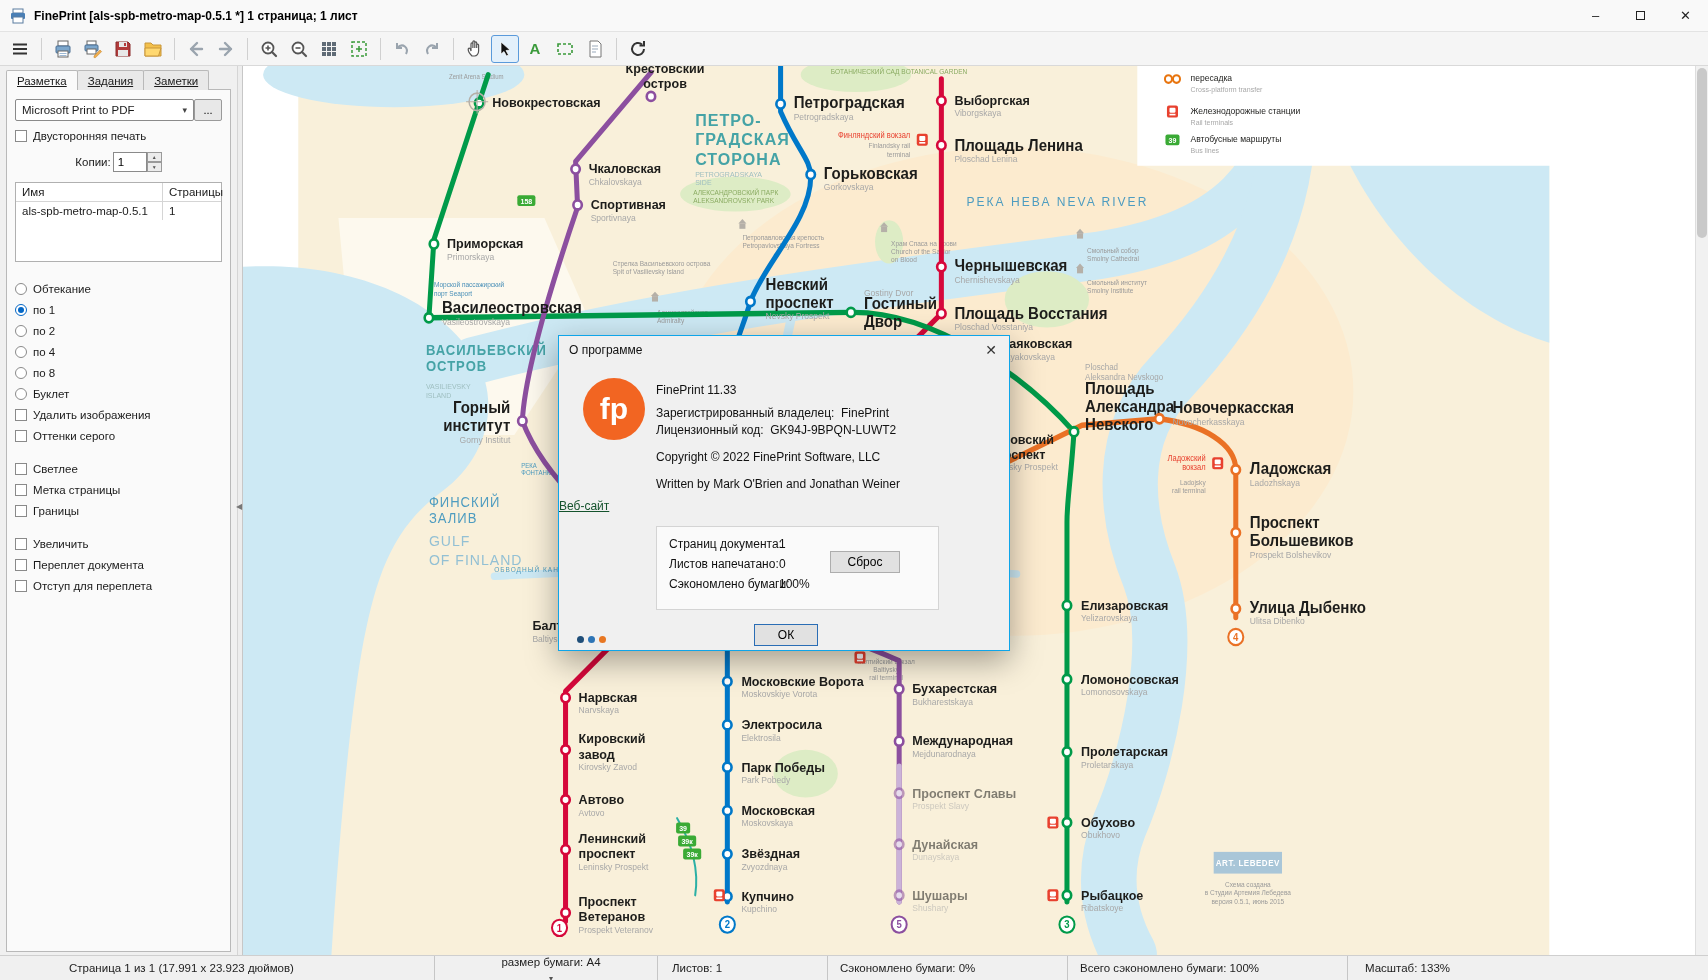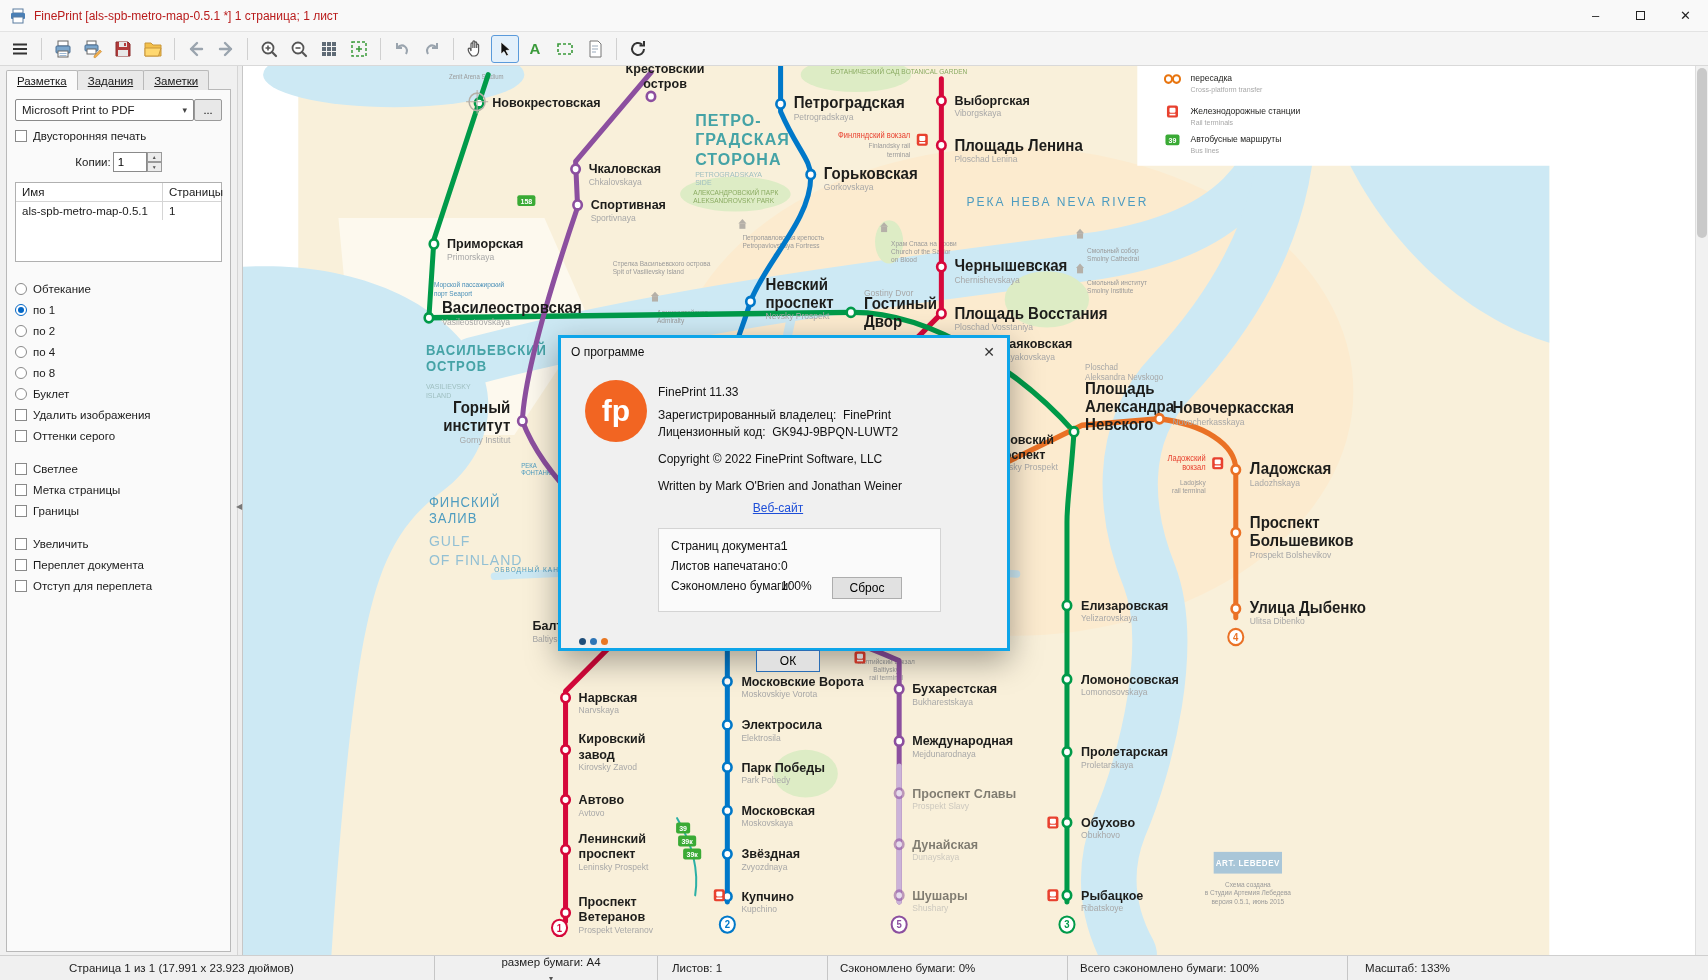--- a/index.html
+++ b/index.html
@@ -1,21 +1,21 @@
 <!DOCTYPE html>
 <html><head>
 <meta charset="utf-8">
 <style>
   * { box-sizing: border-box; margin:0; padding:0; }
   html,body { width:1708px; height:980px; overflow:hidden; font-family:"Liberation Sans",sans-serif; background:#fff; }
 
   
   .titlebar { height:32px; background:#f9f9f9; display:flex; align-items:center; border-bottom:1px solid #e3e3e3; }
   .titlebar .appicon { width:16px; height:16px; margin:0 8px 0 10px; }
-  .titlebar .title { font-size:12px; color:#b91c1c; flex:1; }
+  .titlebar .title { font-size:12px; color:#000000; flex:1;font-weight:bold; }
   .winbtn { width:45px; height:32px; display:flex; align-items:center; justify-content:center; font-size:13px; color:#222; }
   .winbtn .maxbox { width:9px; height:9px; border:1px solid #222; display:block; }
 
   
   .toolbar { height:34px; background:#f5f5f5; border-bottom:1px solid #d9d9d9; display:flex; align-items:center; padding:0 6px; gap:2px; }
   .tbtn { width:28px; height:28px; border:1px solid transparent; border-radius:3px; display:flex; align-items:center; justify-content:center; background:transparent; }
   .tbtn svg { width:20px; height:20px; display:block; }
   .tbtn.active { background:#e3f0fb; border-color:#5a9adb; }
   .tsep { width:1px; height:22px; background:#d0d0d0; margin:0 5px; }
   .atool { font-size:15px; font-weight:bold; color:#3a9a3a; }
@@ -51,30 +51,30 @@
   .splitter { width:6px; background:#ededed; border-left:1px solid #d5d5d5; border-right:1px solid #c7c7c7; position:relative; }
   .splitter .grip { position:absolute; top:49%; left:-2px; font-size:8px; color:#777; }
 
   .maparea { flex:1; position:relative; background:#fff; }
   #metro-svg { position:absolute; left:0; top:0; width:calc(100% - 13px); height:100%; display:block; }
   #metro-svg text { font-family:"Liberation Sans",sans-serif; }
   .vscroll { position:absolute; right:0; top:0; bottom:0; width:13px; background:#f1f1f1; border-left:1px solid #dedede; }
   .vthumb { position:absolute; top:2px; left:1px; width:10px; height:170px; background:#c9c9c9; border-radius:5px; }
 
   
-  .dialog { position:absolute; left:558px; top:335px; width:452px; height:316px; background:#f0f0f0; border:3px solid #0ea5e9; box-shadow:0 10px 30px rgba(0,0,0,.35); z-index:10; font-size:12px; color:#111; }
+  .dialog { position:absolute; left:558px; top:335px; width:452px; height:316px; background:#f0f0f0; border:1px solid #0ea5e9; box-shadow:0 10px 30px rgba(0,0,0,.35); z-index:10; font-size:12px; color:#111; }
   .dlg-title { height:27px; display:flex; align-items:center; padding-left:10px; font-size:12px; }
   .dlg-close { position:absolute; right:0; top:0; width:36px; height:27px; display:flex; align-items:center; justify-content:center; font-size:14px; color:#333; }
   .fp-logo { position:absolute; left:24px; top:42px; width:62px; height:62px; border-radius:50%; background:#f26522; color:#fff; font-weight:bold; font-size:30px; display:flex; align-items:center; justify-content:center; }
   .dlg-line { position:absolute; left:97px; white-space:pre; }
-  .dlg-link { position:absolute; left:0; right:12px; text-align:center; color:#1d4ed8; text-decoration:underline; }
+  .dlg-link { position:absolute; left:0; right:12px; text-align:left; color:#14532d; text-decoration:underline; }
   .statbox { position:absolute; left:97px; top:190px; width:283px; height:84px; background:#fafafa; border:1px solid #d4d4d4; }
   .statbox .srow { position:absolute; left:12px; }
   .statbox .sval { position:absolute; left:122px; }
-  .btn { position:absolute; background:#e1e1e1; border:1px solid #adadad; font-size:12px; font-family:"Liberation Sans",sans-serif; display:flex; align-items:center; justify-content:center;margin-top:24px; }
+  .btn { position:absolute; background:#e1e1e1; border:1px solid #adadad; font-size:12px; font-family:"Liberation Sans",sans-serif; display:flex; align-items:center; justify-content:center; }
   .btn-reset { left:173px; top:24px; width:70px; height:22px; }
   .btn-ok { left:195px; top:288px; width:64px; height:22px; border-color:#2a6db5; }
   .dots { position:absolute; left:18px; top:300px; display:flex; gap:4px; }
   .dots i { width:7px; height:7px; border-radius:50%; display:block; }
 
   
   .statusbar { height:25px; background:#f0f0f0; border-top:1px solid #cfcfcf; display:flex; font-size:11.5px; color:#222; align-items:center; }
   .seg { height:100%; display:flex; align-items:center; border-right:1px solid #c6c6c6; }
   .s1 { width:435px; padding-left:69px; }
   .s2 { width:223px; padding-left:10px; gap:6px;flex-direction:column; }

